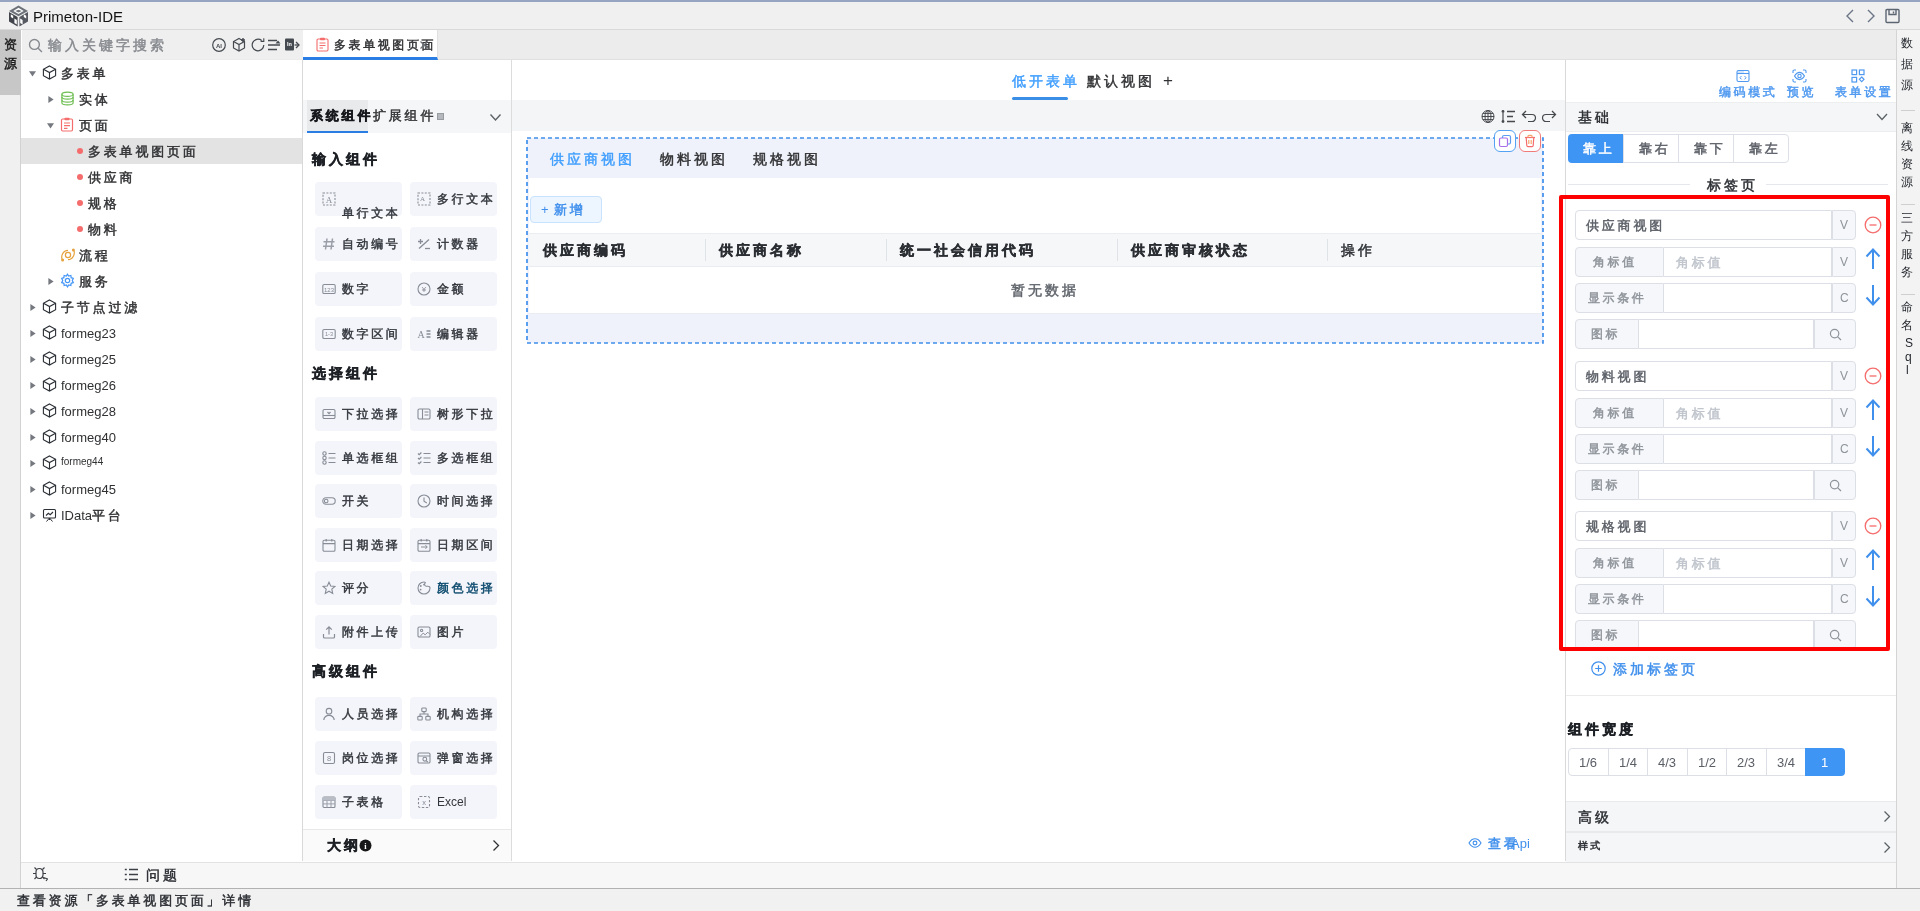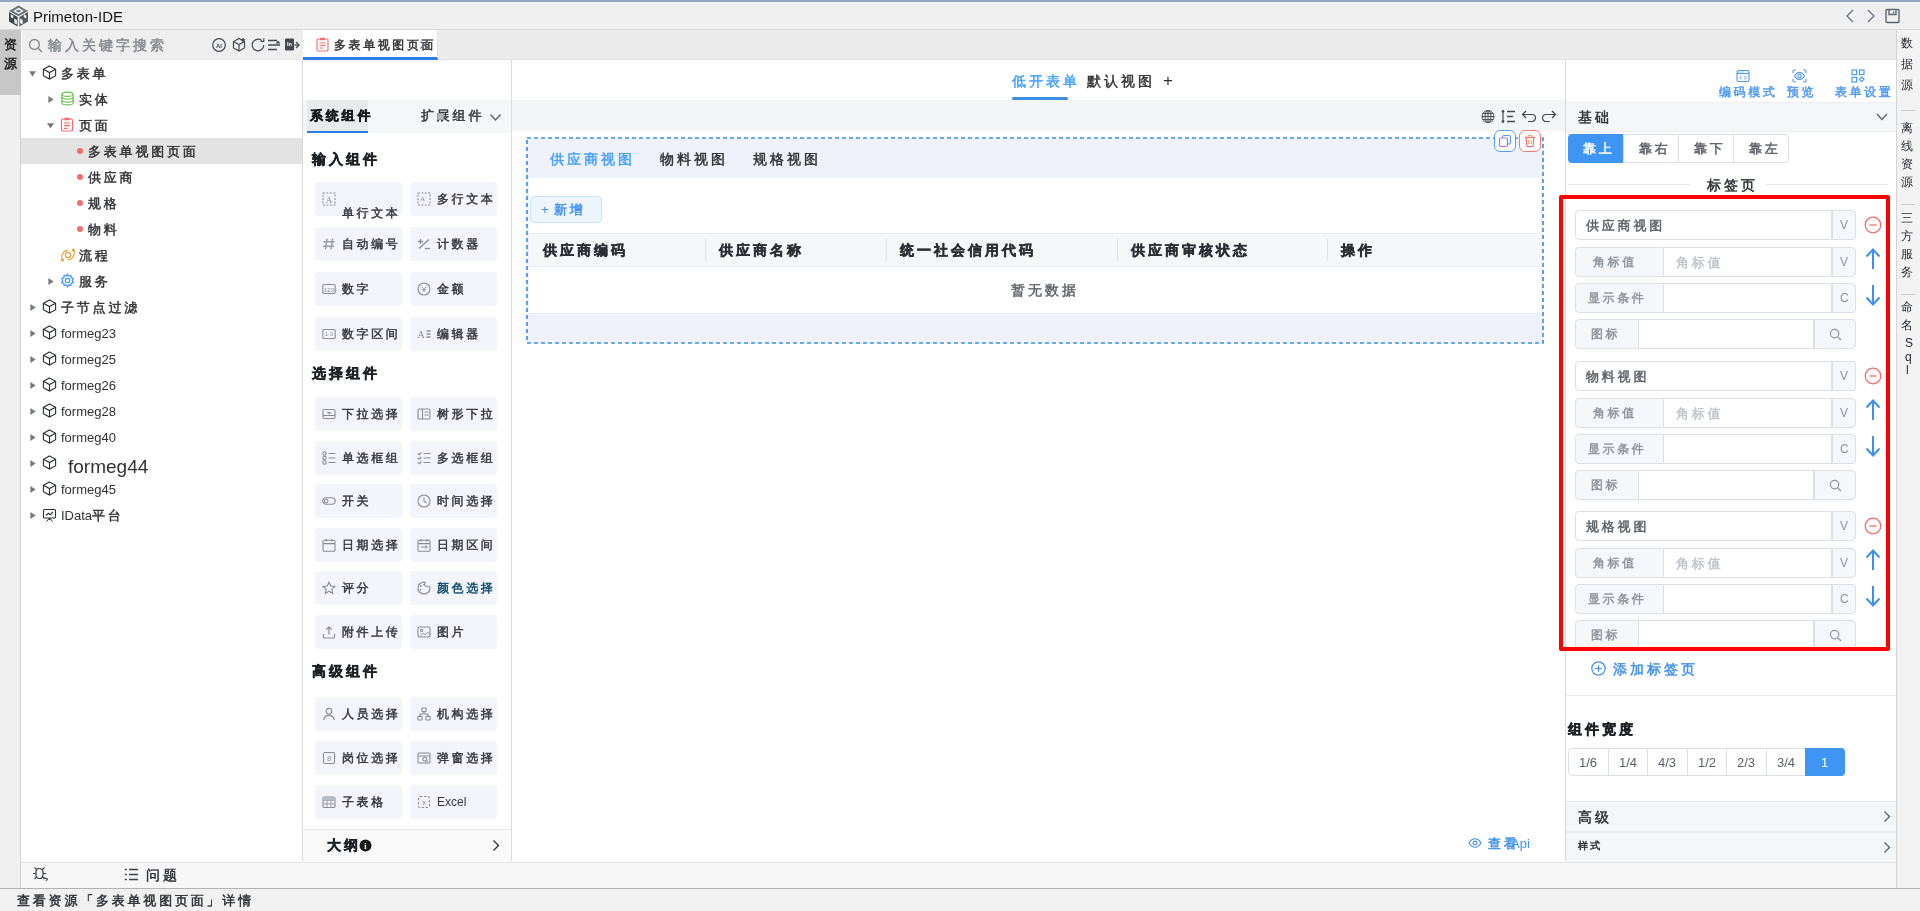--- a/index.html
+++ b/index.html
@@ -174,21 +174,21 @@
     </svg>
 <div class="ab" style="left:61px;top:431px;font-size:13px;color:#303133;font-weight:400;line-height:1;white-space:nowrap;">formeg40</div>
 <svg class="ab" style="left:28px;top:459px" width="9" height="9" viewBox="0 0 9 9">
       <path d="M2.4 1 L7.6 4.5 L2.4 8 Z" fill="#75797f"></path>
     </svg>
 <svg class="ab" style="left:42px;top:455px" width="15" height="15" viewBox="0 0 15 15" fill="none" stroke="#2b2f36" stroke-width="1.1">
 <path d="M7.5 1 L13.6 4.3 V10.7 L7.5 14 L1.4 10.7 V4.3 Z"></path>
       <path d="M1.4 4.3 L7.5 7.6 L13.6 4.3 M7.5 7.6 V14"></path>
       <path d="M4.4 2.7 L10.6 6 M10.6 2.7 L4.4 6" stroke-width="0"></path>
     </svg>
-<div class="ab" style="left:68px;top:457px;font-size:19px;color:#303133;font-weight:400;line-height:1;white-space:nowrap;">formeg44</div>
+<div class="ab" style="left:61px;top:457px;font-size:10px;color:#303133;font-weight:400;line-height:1;white-space:nowrap;">formeg44</div>
 <svg class="ab" style="left:28px;top:485px" width="9" height="9" viewBox="0 0 9 9">
       <path d="M2.4 1 L7.6 4.5 L2.4 8 Z" fill="#75797f"></path>
     </svg>
 <svg class="ab" style="left:42px;top:481px" width="15" height="15" viewBox="0 0 15 15" fill="none" stroke="#2b2f36" stroke-width="1.1">
 <path d="M7.5 1 L13.6 4.3 V10.7 L7.5 14 L1.4 10.7 V4.3 Z"></path>
       <path d="M1.4 4.3 L7.5 7.6 L13.6 4.3 M7.5 7.6 V14"></path>
       <path d="M4.4 2.7 L10.6 6 M10.6 2.7 L4.4 6" stroke-width="0"></path>
     </svg>
 <div class="ab" style="left:61px;top:483px;font-size:13px;color:#303133;font-weight:400;line-height:1;white-space:nowrap;">formeg45</div>
 <svg class="ab" style="left:28px;top:511px" width="9" height="9" viewBox="0 0 9 9">
@@ -209,21 +209,21 @@
     </svg>
 <div class="ab cj" style="left:334px;top:39px;font-size:12px;color:#303133;font-weight:400;line-height:1;white-space:nowrap;">多表单视图页面</div>
 <svg class="ab" style="left:419px;top:40px" width="10" height="10" viewBox="0 0 10 10" stroke="#6b7077" stroke-width="1.2">
       <path d="M1.5 1.5 L8.5 8.5 M8.5 1.5 L1.5 8.5"></path>
     </svg>
 <div class="ab" style="left:303px;top:60px;width:209px;height:801px;background:#fff;border-right:1px solid #dcdcdc"></div>
 <div class="ab" style="left:303px;top:100px;width:208px;height:33px;background:#f5f6f7"></div>
 <div class="ab" style="left:307px;top:100px;width:61px;height:31px;background:#e8eaec"></div>
 <div class="ab" style="left:307px;top:131px;width:61px;height:2px;background:#2a7de2"></div>
 <div class="ab cj" style="left:310px;top:109px;font-size:13px;color:#16181c;font-weight:600;line-height:1;white-space:nowrap;">系统组件</div>
-<div class="ab cj" style="left:373px;top:109px;font-size:13px;color:#303133;font-weight:400;line-height:1;white-space:nowrap;margin-left:48px;">扩展组件</div>
+<div class="ab cj" style="left:373px;top:109px;font-size:13px;color:#303133;font-weight:400;line-height:1;white-space:nowrap;">扩展组件</div>
 <div class="ab" style="left:437px;top:113px;width:7px;height:7px;background:#b5b8bc;border:1px solid #989ca1"></div>
 <svg class="ab" style="left:489px;top:113px" width="13" height="9" viewBox="0 0 13 9" fill="none" stroke="#5c6166" stroke-width="1.4">
       <path d="M1.5 1.5 L6.5 7 L11.5 1.5"></path>
     </svg>
 <div class="ab cj" style="left:312px;top:152px;font-size:14px;color:#1d2025;font-weight:600;line-height:1;white-space:nowrap;">输入组件</div>
 <div class="ab" style="left:315px;top:182px;width:87px;height:34px;background:#f4f5fa;border-radius:4px"></div>
 <div class="ab" style="left:322px;top:192px">
       <svg width="14" height="14" viewBox="0 0 14 14" fill="none" stroke="#878c96" stroke-width="1.1">
         <rect x="1" y="1" width="12" height="12" stroke-dasharray="2 1.4"></rect>
         <text x="7" y="10.5" font-size="9" stroke="none" fill="#878c96" text-anchor="middle" font-family="Liberation Serif">A</text>
@@ -490,21 +490,21 @@
 <div class="ab" style="left:541px;top:203px;font-size:13px;color:#3f8fec;font-weight:400;line-height:1;white-space:nowrap;">+</div>
 <div class="ab cj" style="left:554px;top:203px;font-size:13px;color:#3f8fec;font-weight:400;line-height:1;white-space:nowrap;">新增</div>
 <div class="ab" style="left:529px;top:233px;width:1012px;height:34px;background:#f6f7f8;border-top:1px solid #eaedf1;border-bottom:1px solid #e9ecf0"></div>
 <div class="ab cj" style="left:543px;top:243px;font-size:14px;color:#2b2e33;font-weight:700;line-height:1;white-space:nowrap;">供应商编码</div>
 <div class="ab cj" style="left:719px;top:243px;font-size:14px;color:#2b2e33;font-weight:700;line-height:1;white-space:nowrap;">供应商名称</div>
 <div class="ab" style="left:705px;top:239px;width:1px;height:22px;background:#dfe2e6"></div>
 <div class="ab cj" style="left:900px;top:243px;font-size:14px;color:#2b2e33;font-weight:700;line-height:1;white-space:nowrap;">统一社会信用代码</div>
 <div class="ab" style="left:886px;top:239px;width:1px;height:22px;background:#dfe2e6"></div>
 <div class="ab cj" style="left:1131px;top:243px;font-size:14px;color:#2b2e33;font-weight:700;line-height:1;white-space:nowrap;">供应商审核状态</div>
 <div class="ab" style="left:1117px;top:239px;width:1px;height:22px;background:#dfe2e6"></div>
-<div class="ab cj" style="left:1341px;top:243px;font-size:14px;color:#2b2e33;font-weight:700;line-height:1;white-space:nowrap;">操作</div>
+<div class="ab cj" style="left:1341px;top:243px;font-size:14px;color:#2b2e33;font-weight:400;line-height:1;white-space:nowrap;">操作</div>
 <div class="ab" style="left:1327px;top:239px;width:1px;height:22px;background:#dfe2e6"></div>
 <div class="ab cj" style="left:1011px;top:283px;font-size:14px;color:#5f646b;font-weight:400;line-height:1;white-space:nowrap;">暂无数据</div>
 <div class="ab" style="left:529px;top:313px;width:1012px;height:1px;background:#e9ecf0"></div>
 <div class="ab" style="left:1494px;top:130px;width:22px;height:22px;background:#fff;border:1px solid #53a2f3;border-radius:6px"></div>
 <svg class="ab" style="left:1498px;top:134px" width="14" height="14" viewBox="0 0 14 14" fill="none" stroke="#6f8ef5" stroke-width="1.2">
 <rect x="1.5" y="4" width="8" height="8.5" rx="1.5" stroke="#a86fe8"></rect>
       <path d="M4.5 4 V3 a1.5 1.5 0 0 1 1.5-1.5 h5 a1.5 1.5 0 0 1 1.5 1.5 v5.5 a1.5 1.5 0 0 1 -1.5 1.5 h-1" stroke="#5d9df2"></path>
     </svg>
 <div class="ab" style="left:1519px;top:130px;width:22px;height:22px;background:#fff;border:1px solid #f07b7b;border-radius:6px"></div>
 <svg class="ab" style="left:1523px;top:134px" width="14" height="14" viewBox="0 0 14 14" fill="none" stroke="#f56c6c" stroke-width="1.2">

